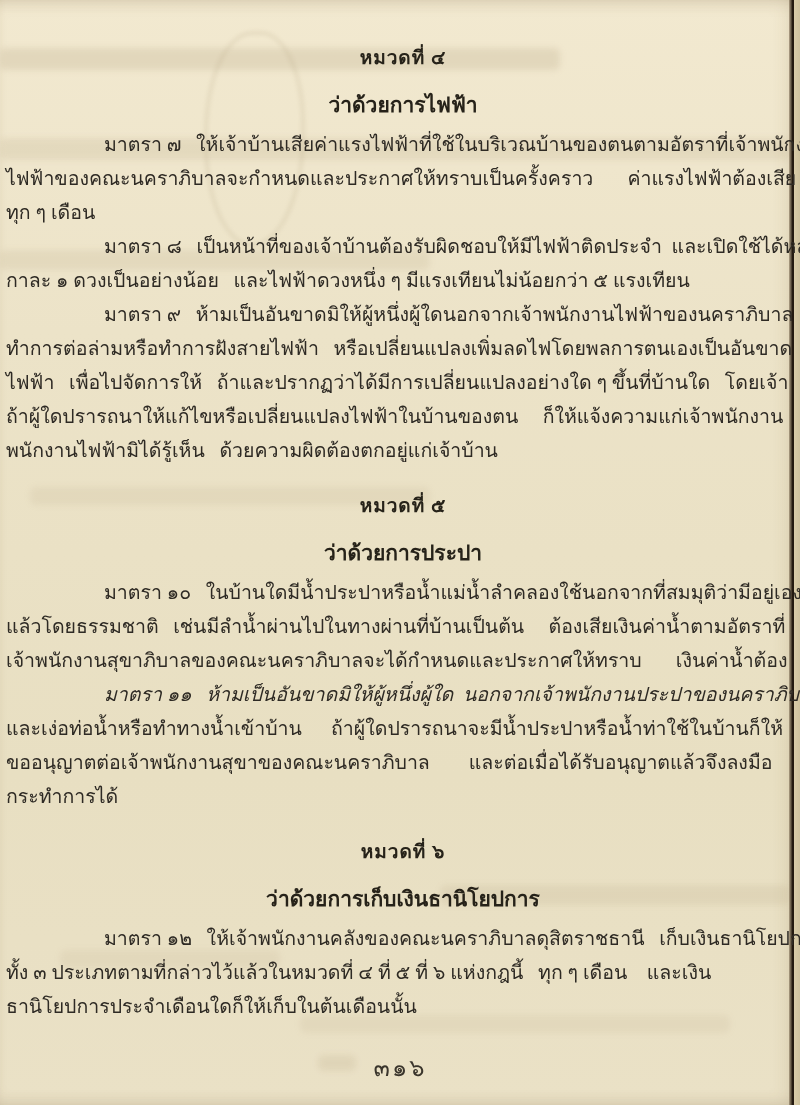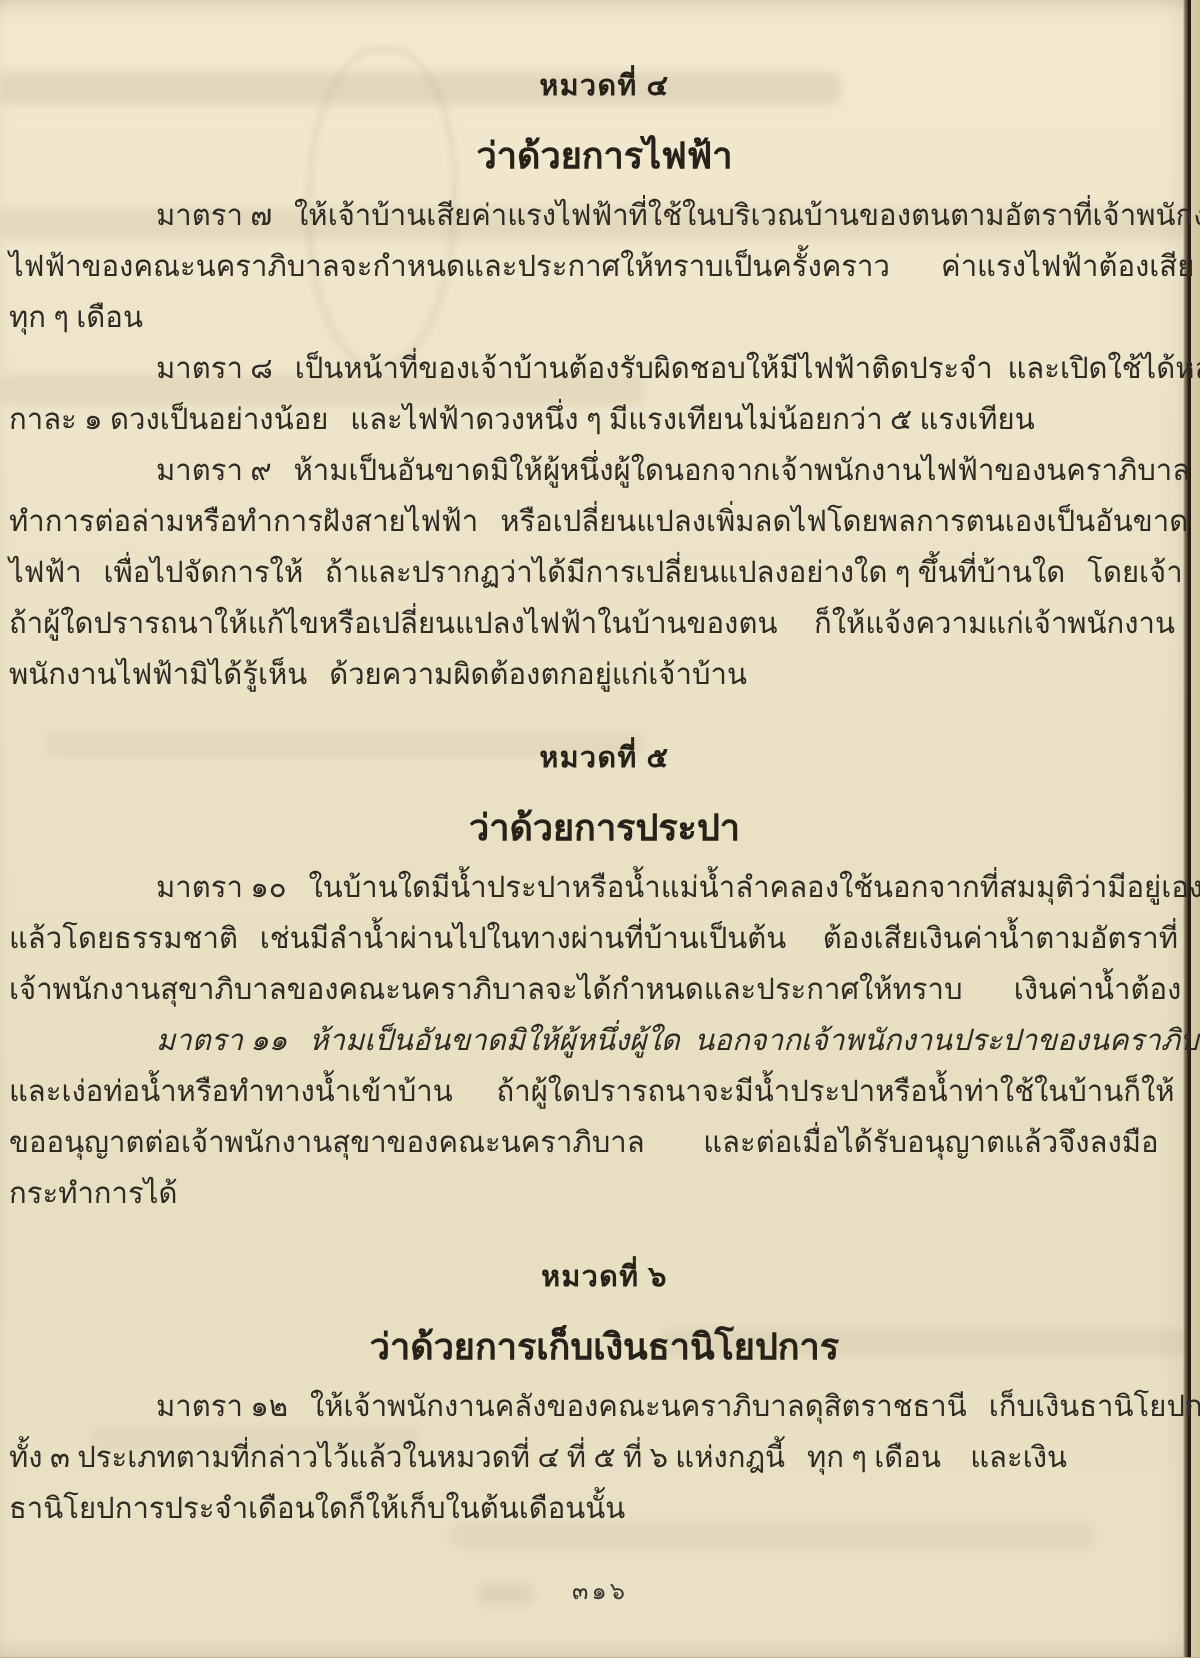--- a/index.html
+++ b/index.html
@@ -54,42 +54,42 @@
     font-size:19px;
     font-weight:bold;
     color:#262219;
     letter-spacing:1px;
     white-space:pre;
   }
   .subtitle{
     height:46px;
     line-height:46px;
     text-align:center;
-    font-size:24px;
+    font-size:21px;
     font-weight:bold;
     color:#262219;
     white-space:pre;
   }
   .line{
     height:34px;
     line-height:34px;
     font-size:19.5px;
     white-space:pre;
     overflow:visible;
   }
   .line.indent{ padding-left:98px; }
   .line.italic{ font-style:italic; }
   .line + .chapter{ margin-top:14px; }
   .footer{
     position:absolute;
     left:0;
     top:1048px;
     width:800px;
     text-align:center;
-    font-size:16px;
+    font-size:24px;
     color:#3a352c;
     letter-spacing:2px;
   }
 </style>
 </head>
 <body>
 
 <div class="page">
 
   <div class="ghost" style="left:0;top:48px;width:560px;height:22px;"></div>

